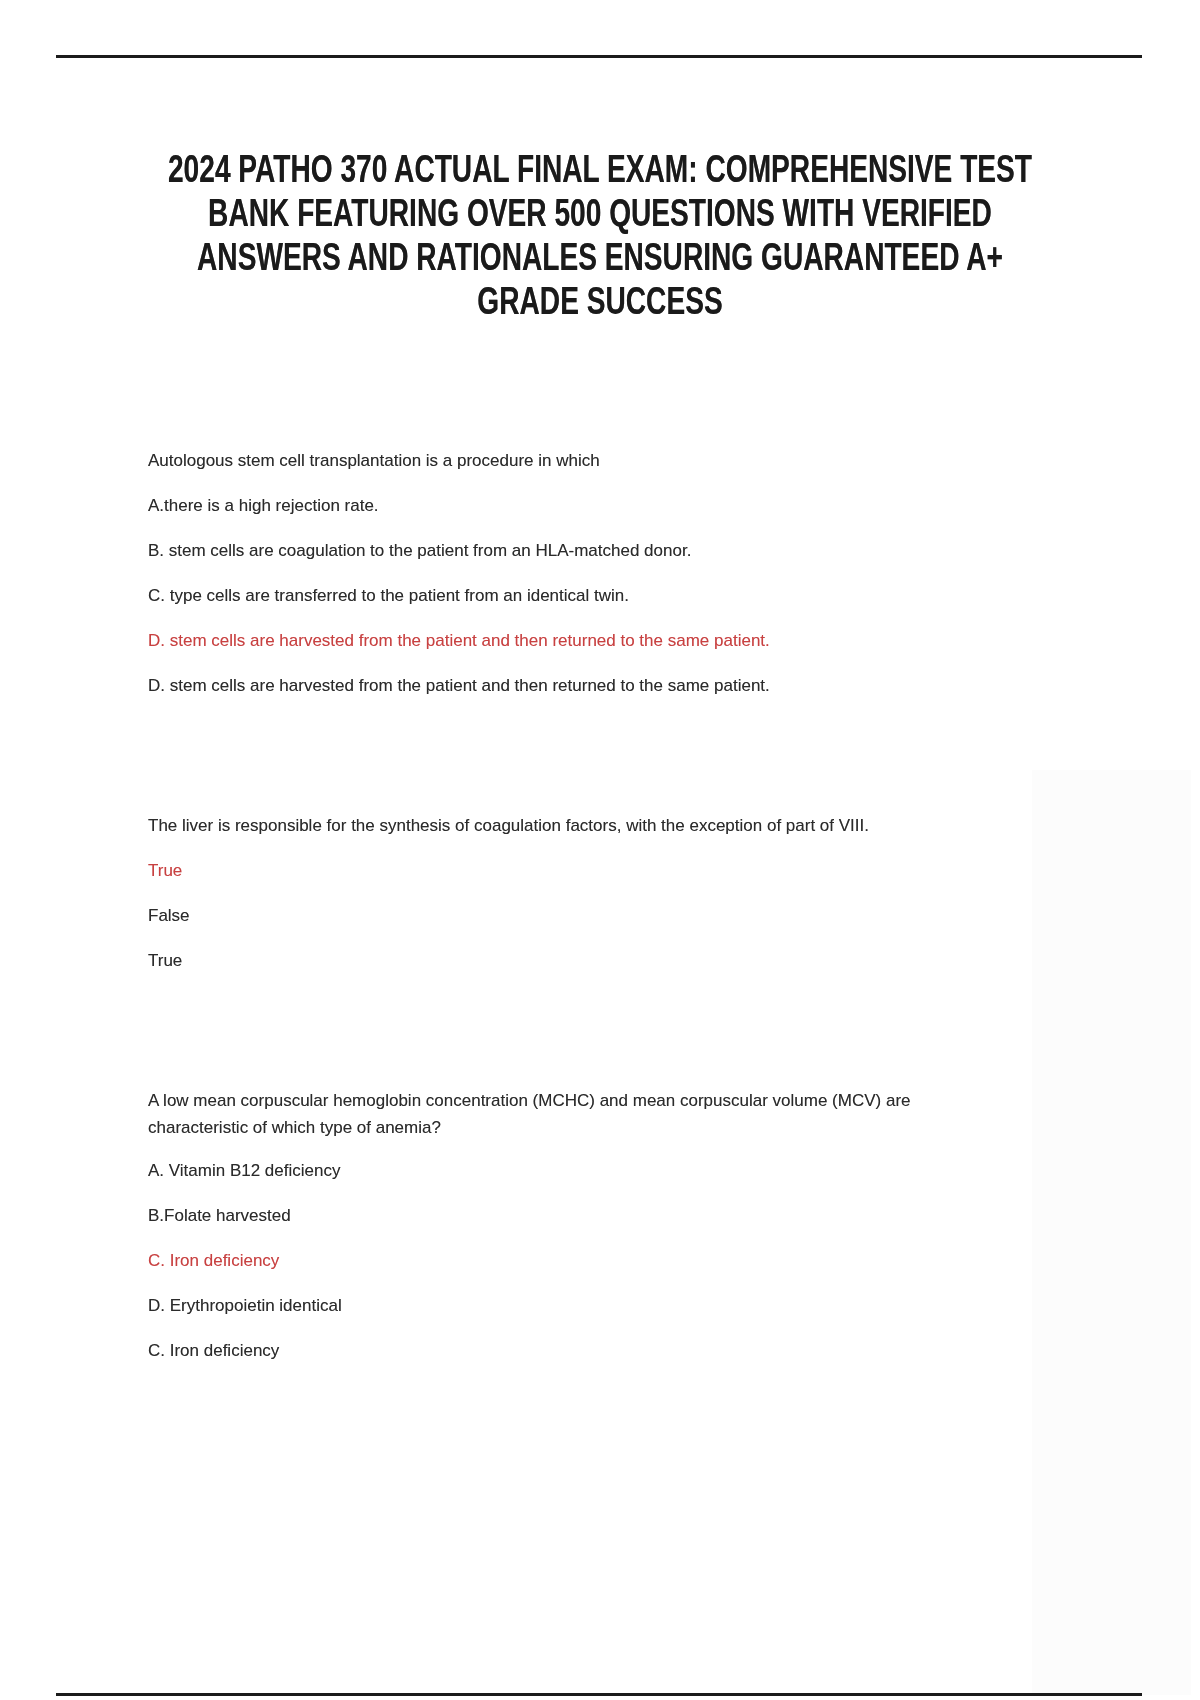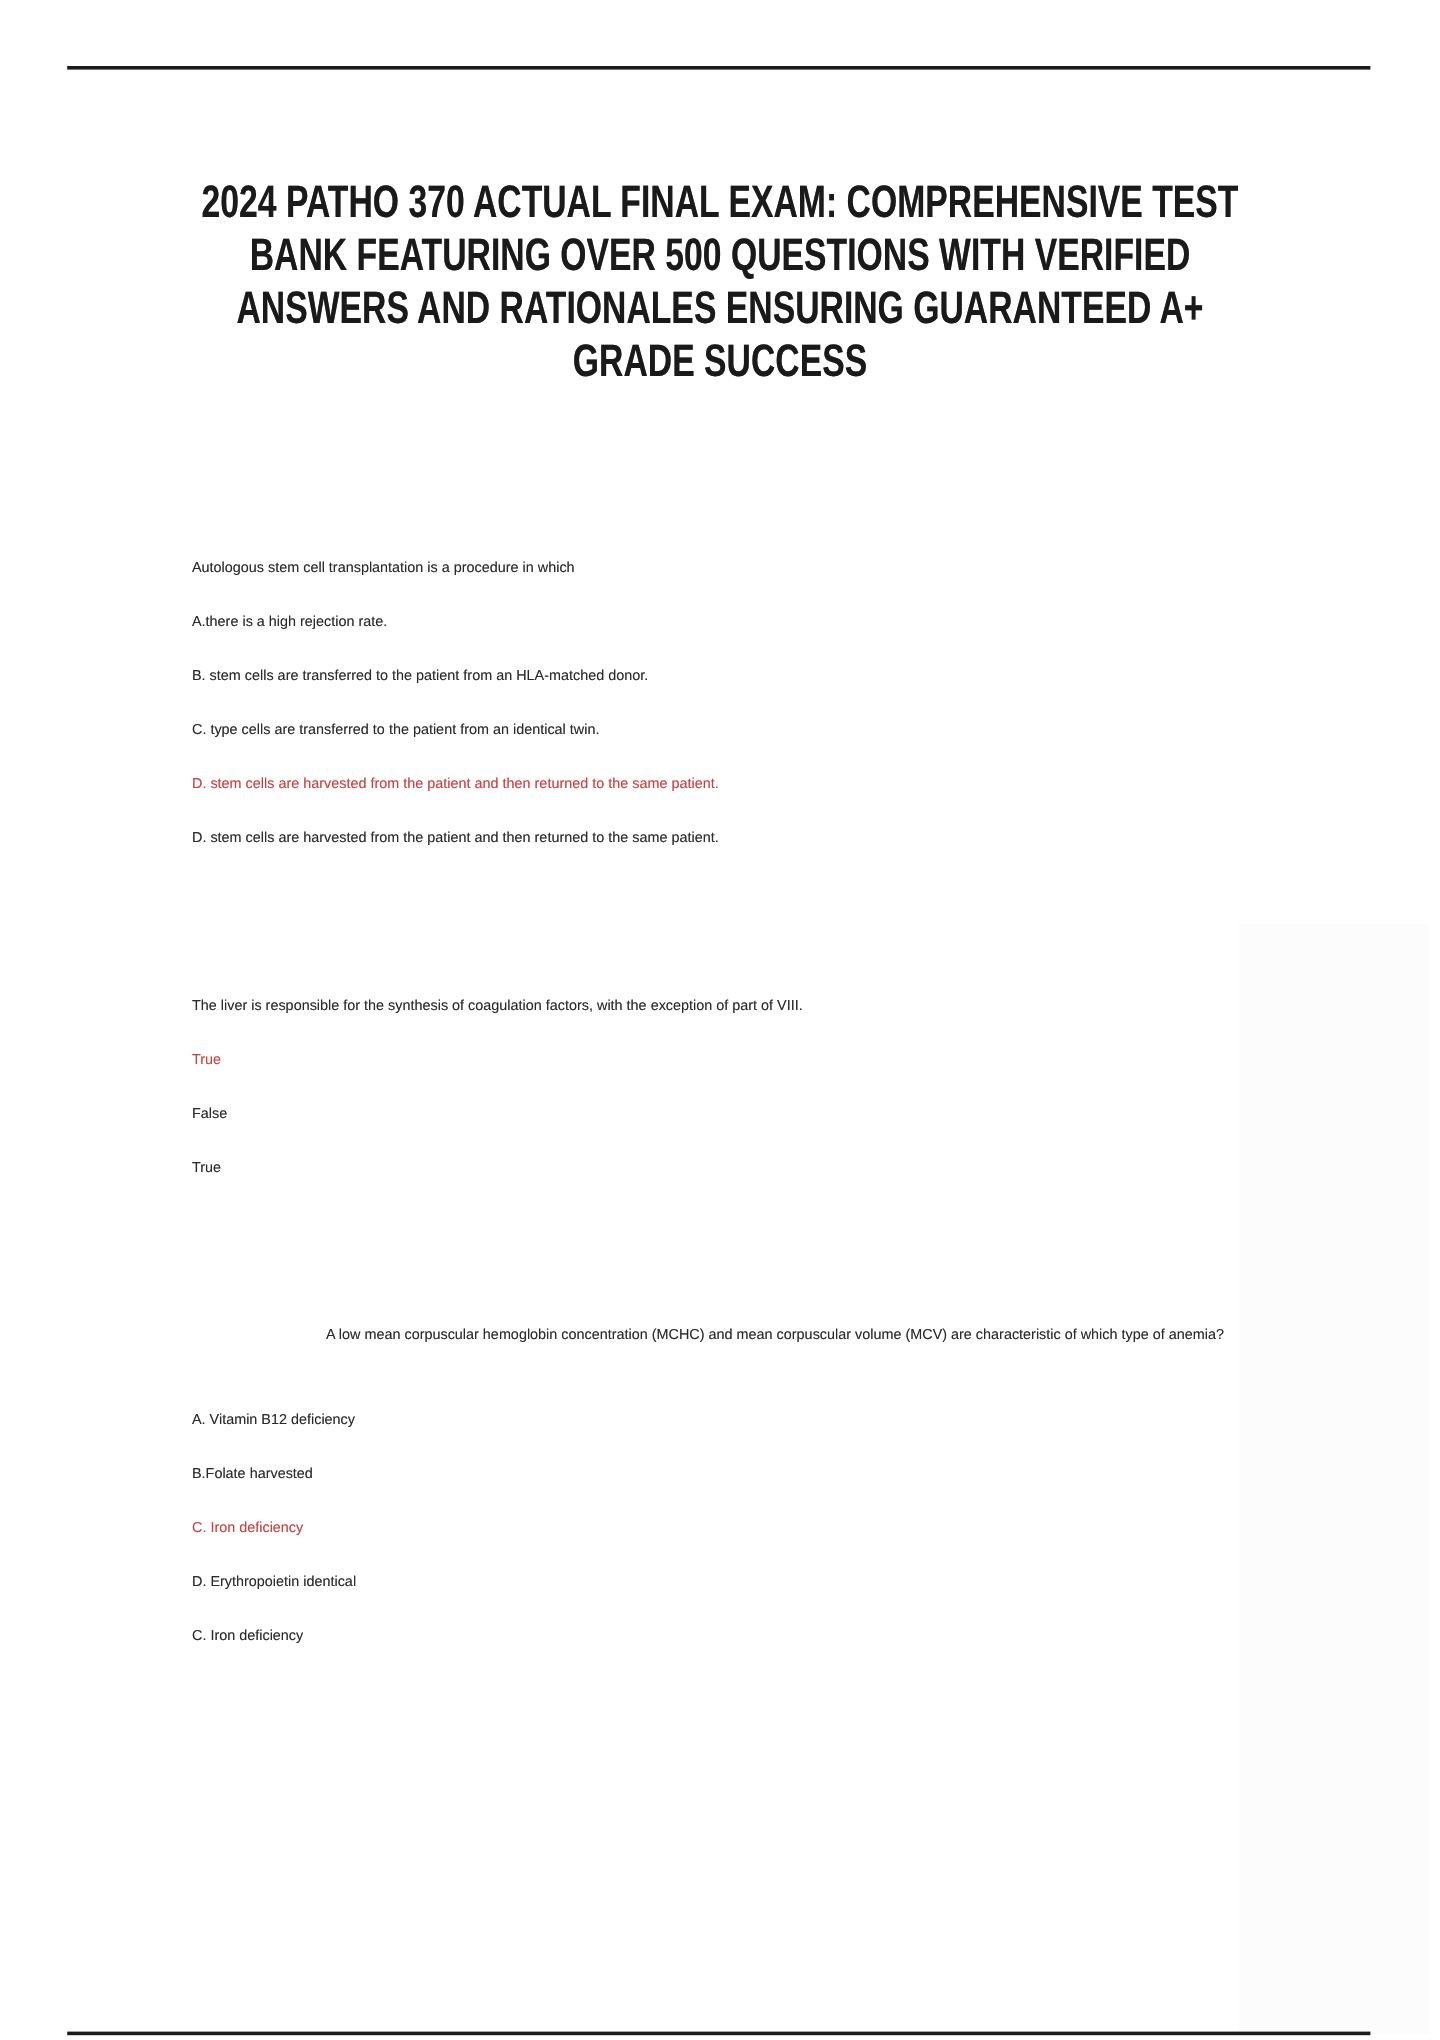--- a/index.html
+++ b/index.html
@@ -48,32 +48,31 @@
     color: var(--title-color, #1a1a1a);
     transform: scaleX(0.74);
     transform-origin: 600px 0;
     
     text-shadow: 0 0 0.6px rgba(0,0,0,0.55);
   }
   .title-line { display: block; }
   .line {
     position: absolute;
     left: 148px;
-    margin: 12px;
-    font-size: 12px;
+    margin: 0;
+    font-size: 17px;
     line-height: 22px;
     color: var(--text-color, #2b2b2b);
     white-space: nowrap;
     text-shadow: 0 0 0.4px rgba(0,0,0,0.35);
   }
   .line.wrap {
     white-space: normal;
     width: 860px;
     line-height: 27px;
-    text-align: right;
   }
   .line.red {
     color: var(--accent-red, #c84141);
     text-shadow: 0 0 0.4px rgba(200,65,65,0.35);
   }
 </style>
 </head>
 <body>
 
 <div class="page">
@@ -83,21 +82,21 @@
   <h1 class="title">
     <span class="title-line">2024 PATHO 370 ACTUAL FINAL EXAM: COMPREHENSIVE TEST</span>
     <span class="title-line">BANK FEATURING OVER 500 QUESTIONS WITH VERIFIED</span>
     <span class="title-line">ANSWERS AND RATIONALES ENSURING GUARANTEED A+</span>
     <span class="title-line">GRADE SUCCESS</span>
   </h1>
 
   <section>
     <p class="line" style="top:450px">Autologous stem cell transplantation is a procedure in which</p>
     <p class="line" style="top:495px">A.there is a high rejection rate.</p>
-    <p class="line" style="top:540px">B. stem cells are transferred to the patient from an HLA-matched donor.</p>
+    <p class="line" style="top:540px">B. stem cells are coagulation to the patient from an HLA-matched donor.</p>
     <p class="line" style="top:585px">C. type cells are transferred to the patient from an identical twin.</p>
     <p class="line red" style="top:630px">D. stem cells are harvested from the patient and then returned to the same patient.</p>
     <p class="line" style="top:675px">D. stem cells are harvested from the patient and then returned to the same patient.</p>
   </section>
 
   <section>
     <p class="line" style="top:815px">The liver is responsible for the synthesis of coagulation factors, with the exception of part of VIII.</p>
     <p class="line red" style="top:860px">True</p>
     <p class="line" style="top:905px">False</p>
     <p class="line" style="top:950px">True</p>

